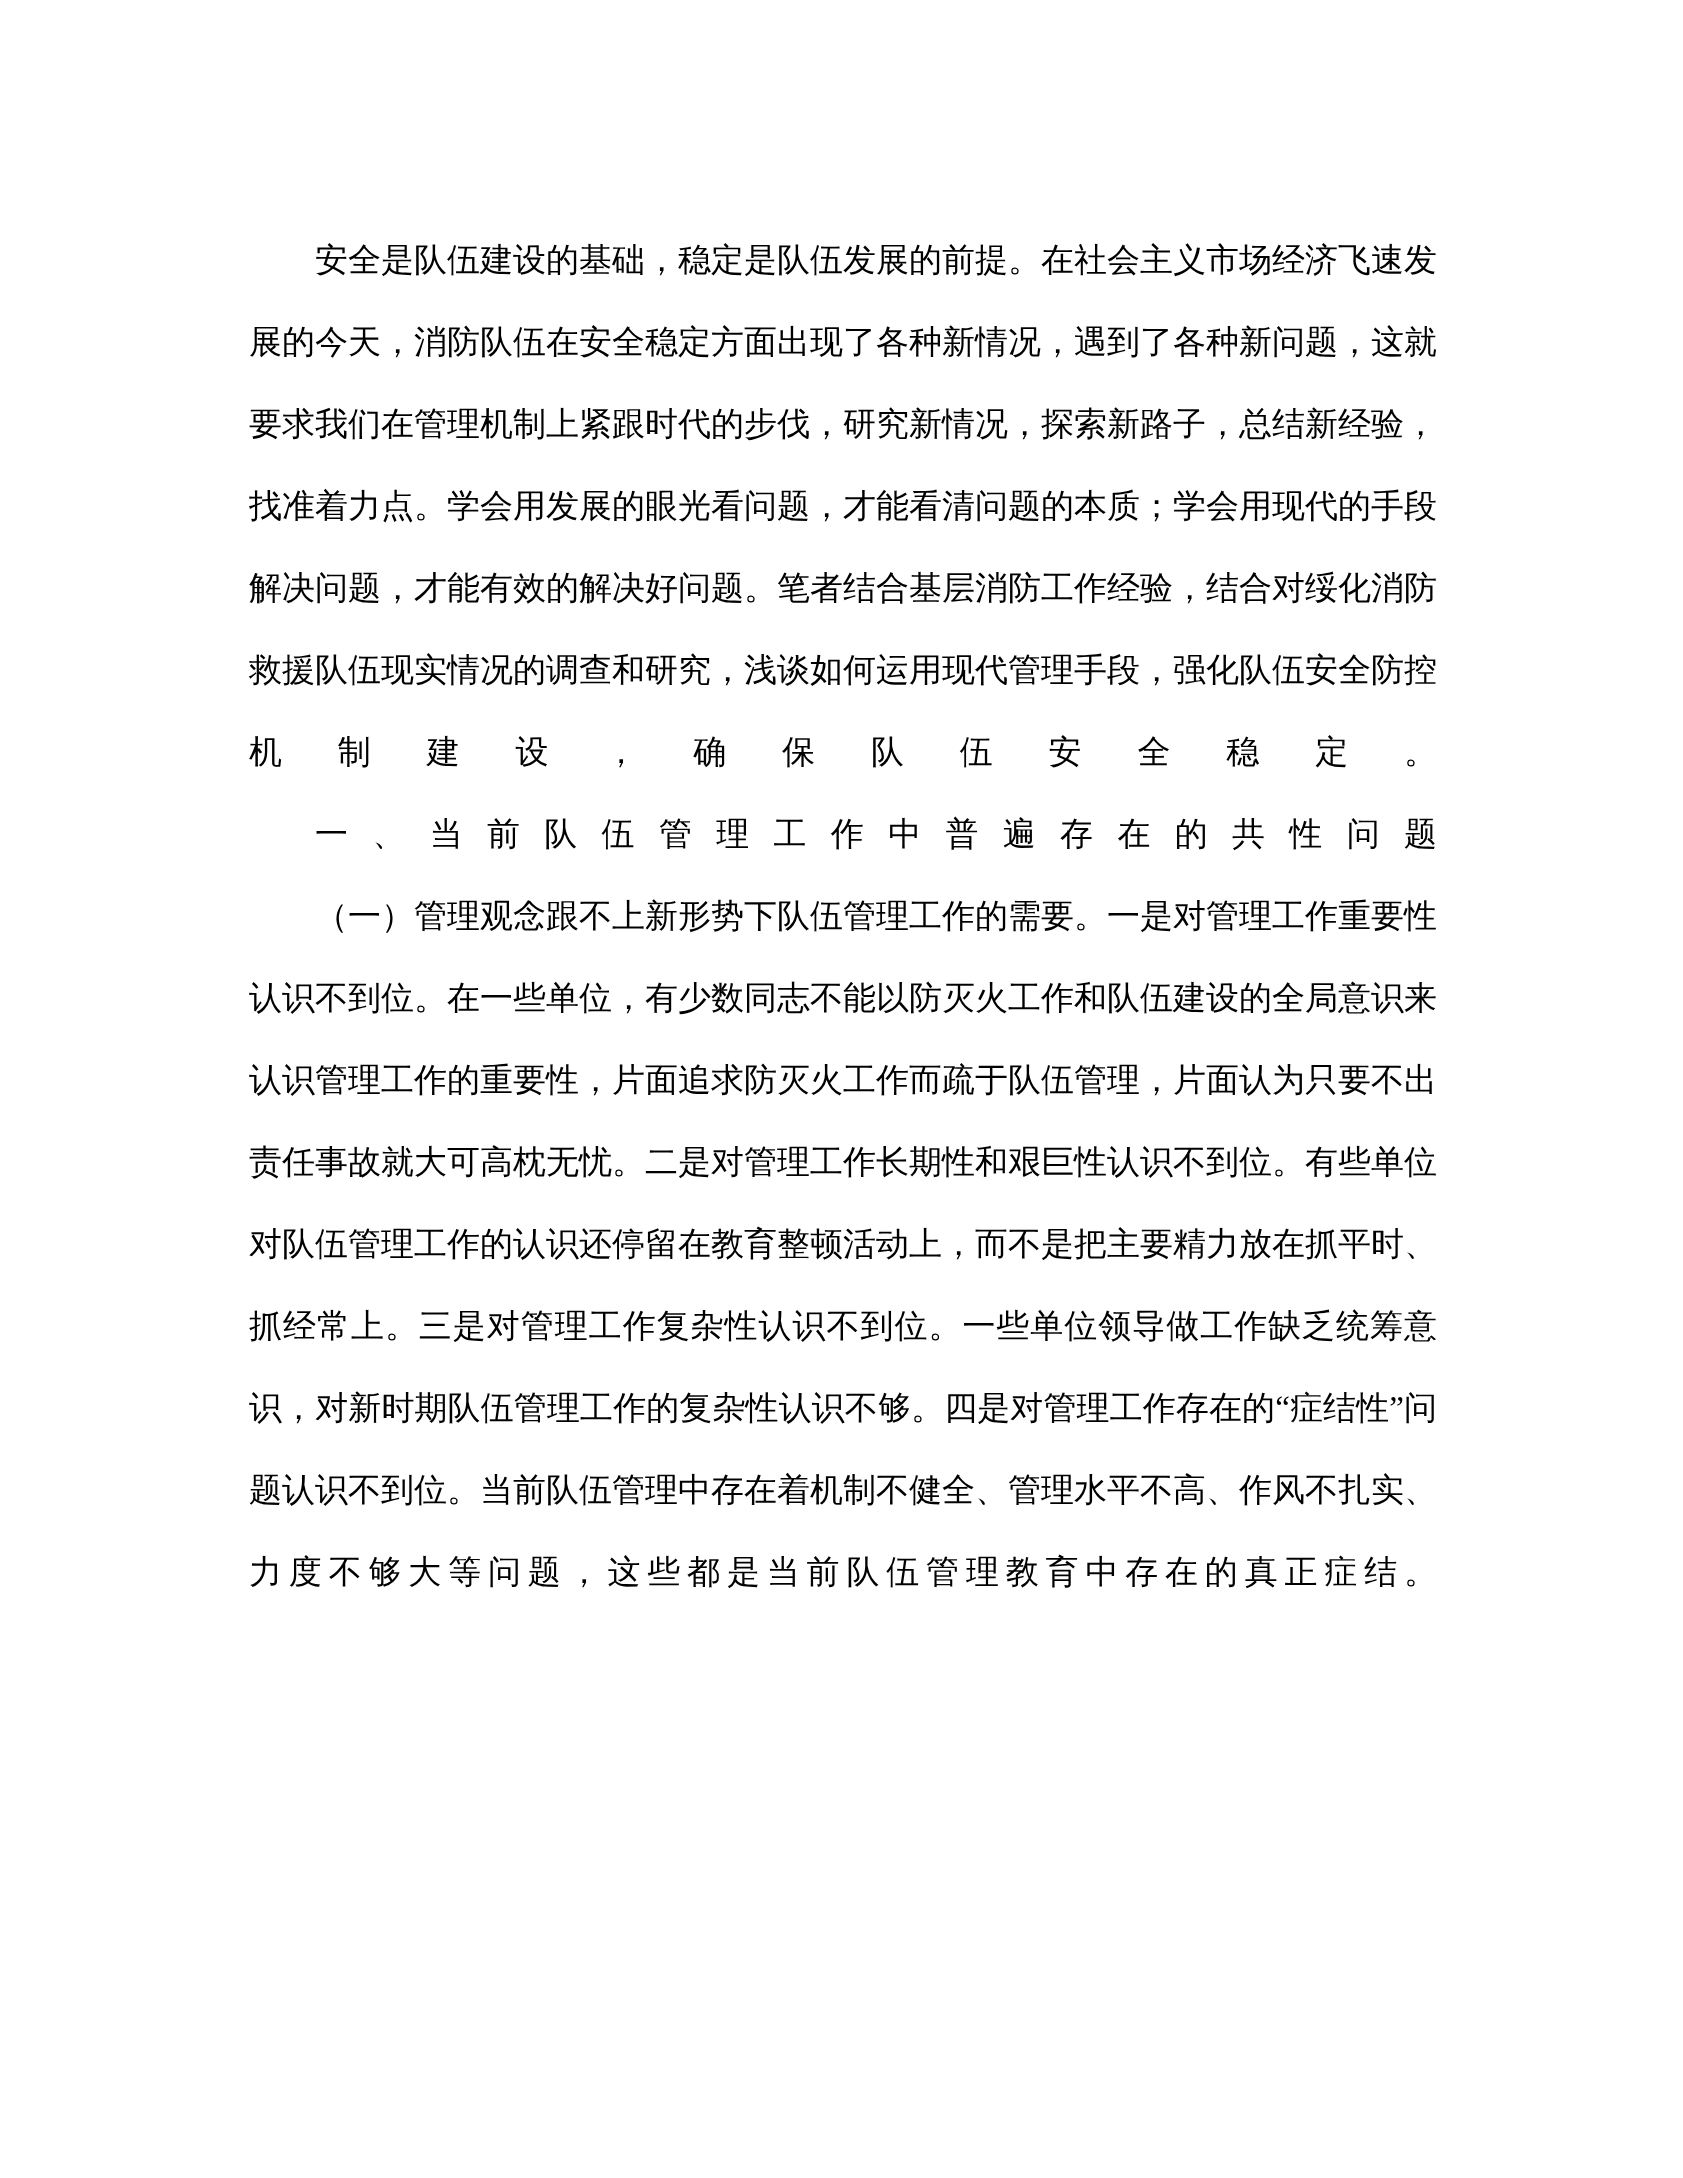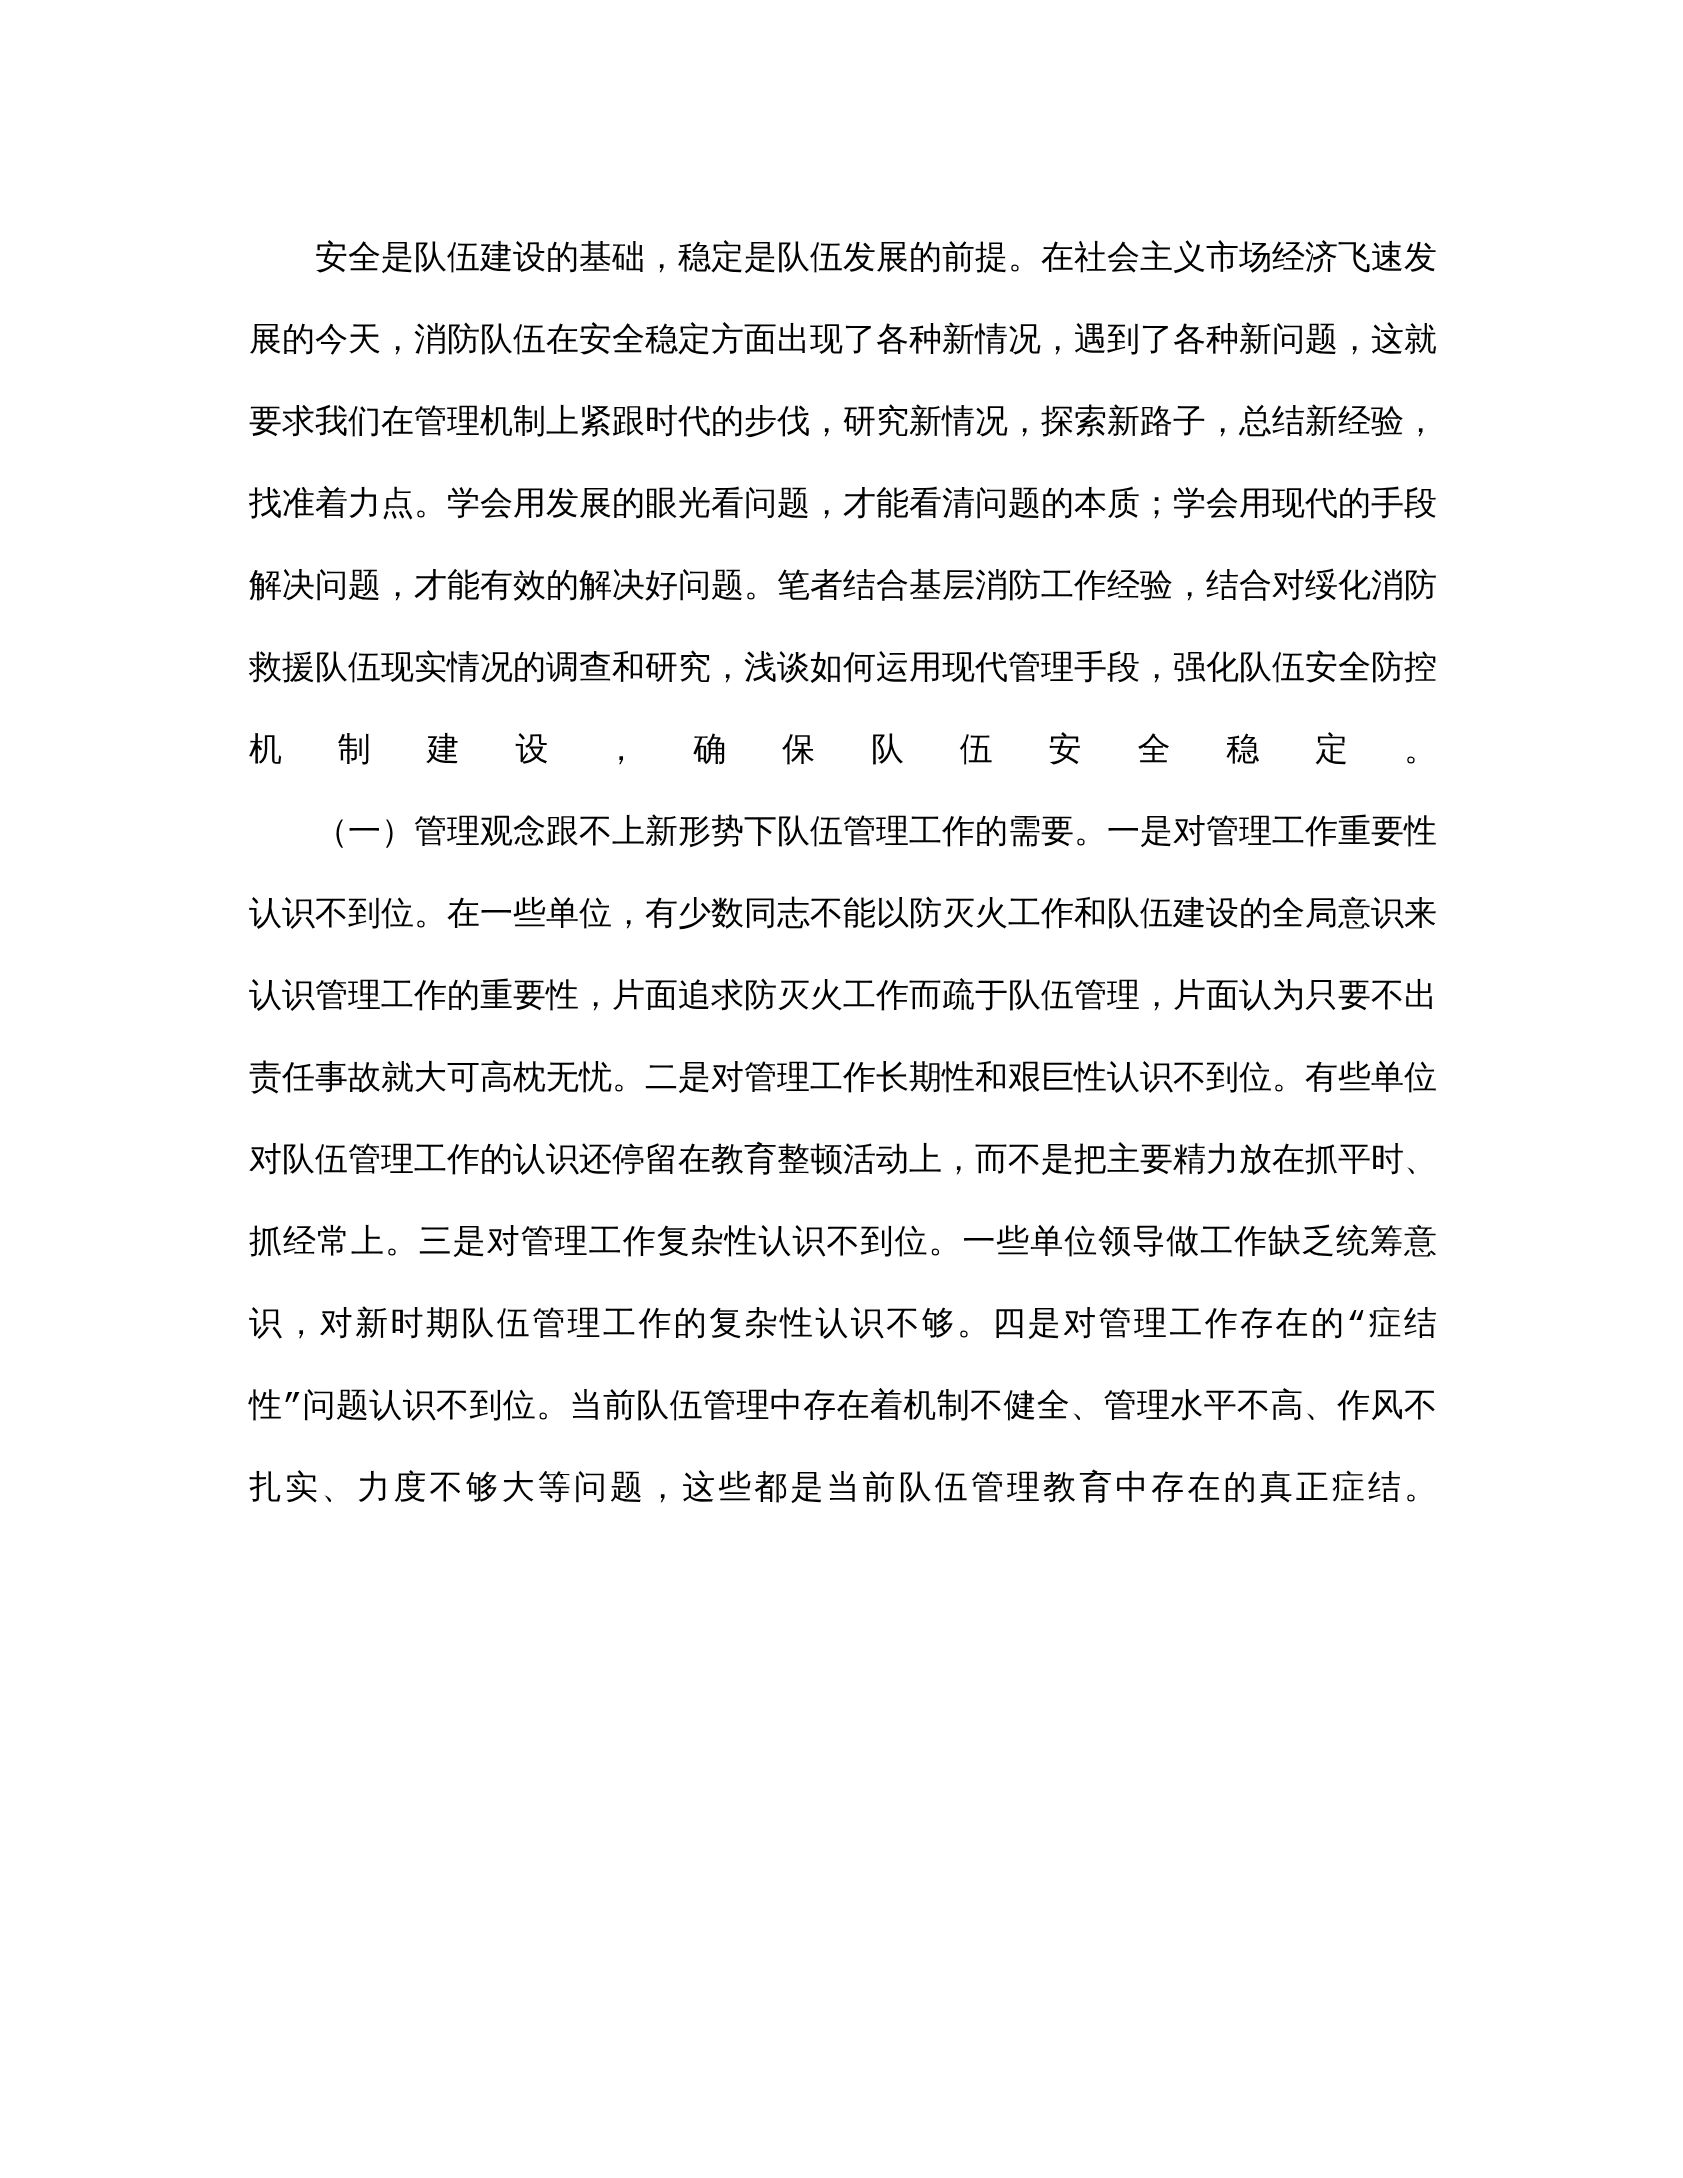--- a/index.html
+++ b/index.html
@@ -6,21 +6,21 @@
     margin: 0;
     padding: 0;
     background: #ffffff;
   }
   .page {
     position: relative;
     width: 1683px;
     height: 2178px;
     background: #ffffff;
     overflow: hidden;
-    font-family: Liberation Mono, monospace;
+    font-family: Liberation Serif, serif;
     color: #000000;
   }
   .doc {
     position: absolute;
     left: 249px;
     top: 219px;
     width: 1188px;
     font-size: 33px;
     line-height: 82px;
     font-weight: 400;
@@ -34,16 +34,17 @@
     text-justify: inter-character;
     word-break: normal;
   }
 </style>
 </head>
 <body>
 
 <div class="page">
   <div class="doc">
     <p class="para">安全是队伍建设的基础，稳定是队伍发展的前提。在社会主义市场经济飞速发展的今天，消防队伍在安全稳定方面出现了各种新情况，遇到了各种新问题，这就要求我们在管理机制上紧跟时代的步伐，研究新情况，探索新路子，总结新经验，找准着力点。学会用发展的眼光看问题，才能看清问题的本质；学会用现代的手段解决问题，才能有效的解决好问题。笔者结合基层消防工作经验，结合对绥化消防救援队伍现实情况的调查和研究，浅谈如何运用现代管理手段，强化队伍安全防控机制建设，确保队伍安全稳定。</p>
+    <p class="para">一、当前队伍管理工作中普遍存在的共性问题</p>
     <p class="para">（一）管理观念跟不上新形势下队伍管理工作的需要。一是对管理工作重要性认识不到位。在一些单位，有少数同志不能以防灭火工作和队伍建设的全局意识来认识管理工作的重要性，片面追求防灭火工作而疏于队伍管理，片面认为只要不出责任事故就大可高枕无忧。二是对管理工作长期性和艰巨性认识不到位。有些单位对队伍管理工作的认识还停留在教育整顿活动上，而不是把主要精力放在抓平时、抓经常上。三是对管理工作复杂性认识不到位。一些单位领导做工作缺乏统筹意识，对新时期队伍管理工作的复杂性认识不够。四是对管理工作存在的“症结性”问题认识不到位。当前队伍管理中存在着机制不健全、管理水平不高、作风不扎实、力度不够大等问题，这些都是当前队伍管理教育中存在的真正症结。</p>
   </div>
 </div>
 
 
 </body></html>

